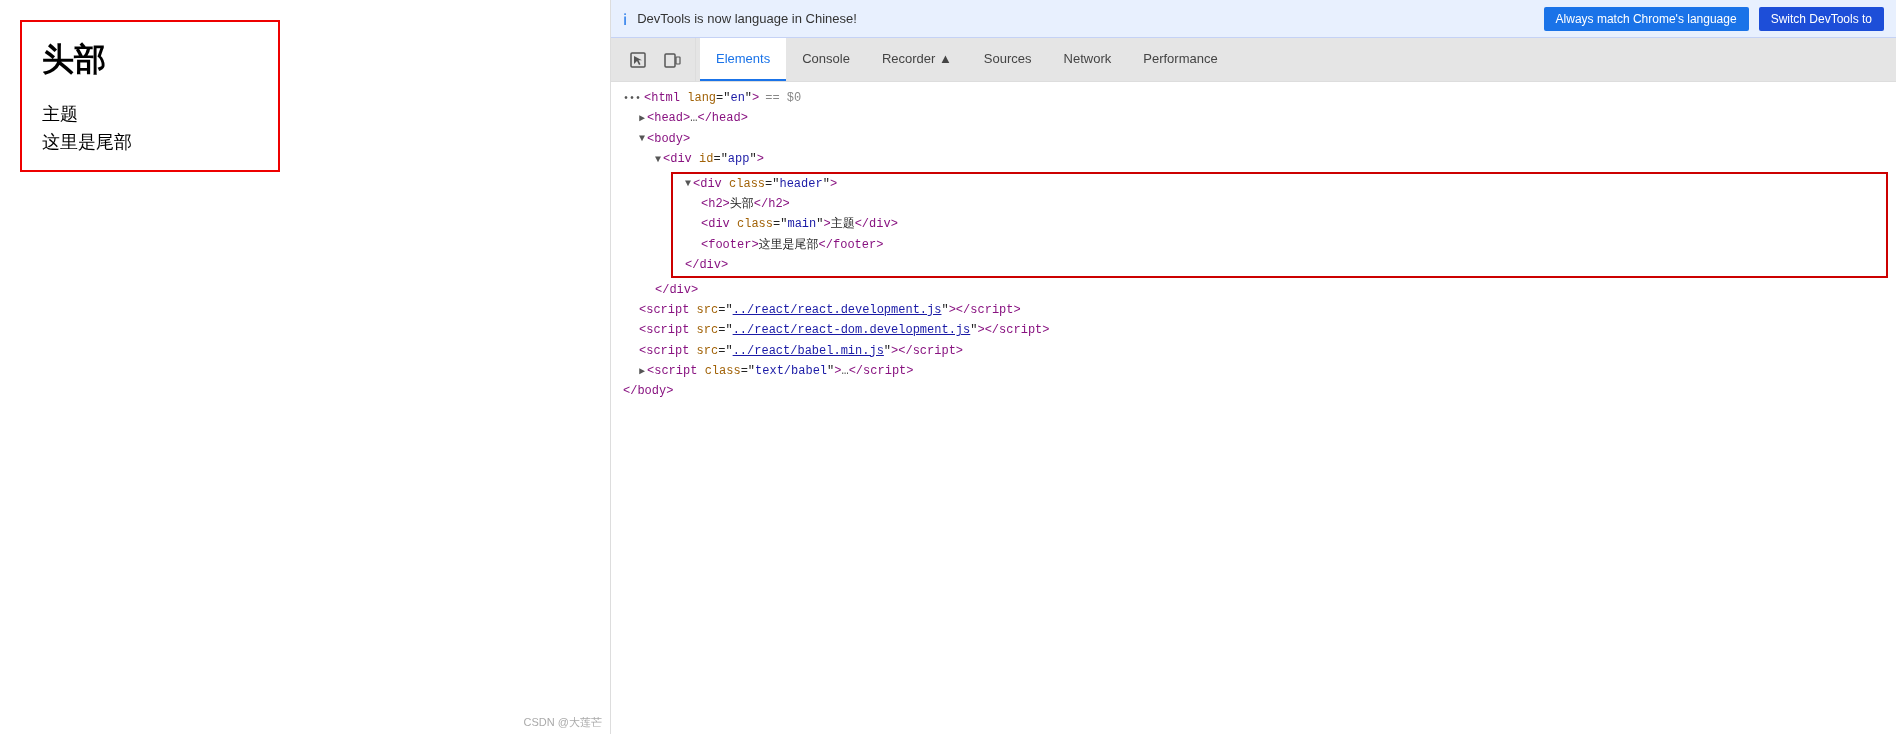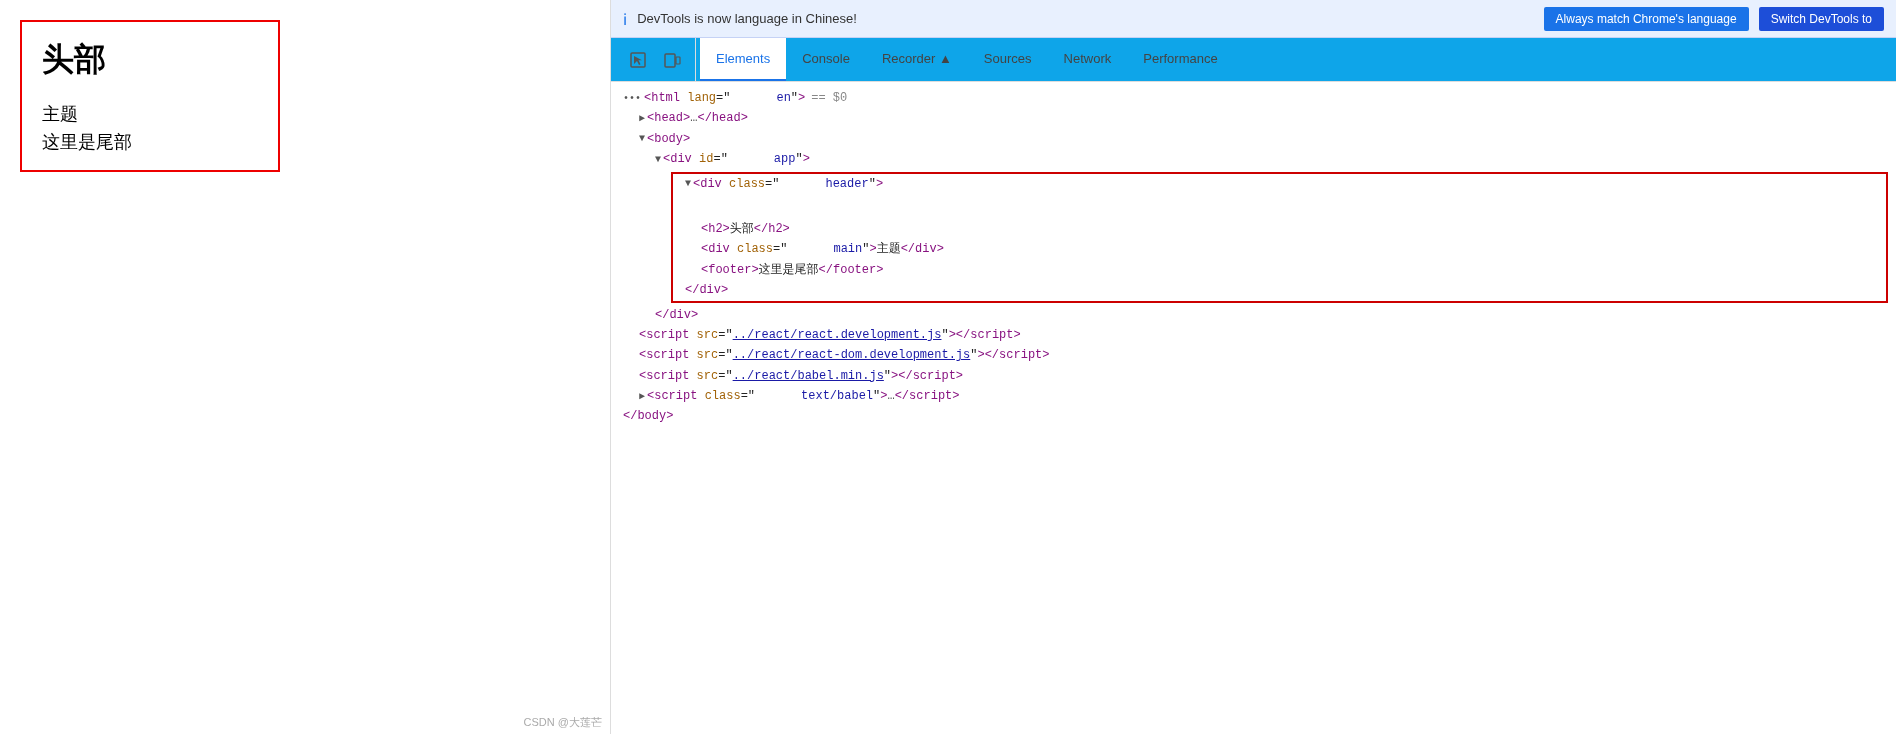--- a/index.html
+++ b/index.html
@@ -101,21 +101,21 @@
       border: none;
       padding: 5px 12px;
       font-size: 12px;
       border-radius: 2px;
       cursor: pointer;
       white-space: nowrap;
     }
 
     
     .tabs-bar {
-      background: #0ea5e9;
+      background: #e5e5e5;
       border-bottom: 1px solid #ddd;
       display: flex;
       align-items: center;
       height: 44px;
       padding: 0 4px;
       gap: 0;
     }
 
     .tab-icons {
       display: flex;
@@ -174,21 +174,21 @@
       display: flex;
       align-items: center;
     }
 
     .indent-0 { padding-left: 12px; }
     .indent-1 { padding-left: 28px; }
     .indent-2 { padding-left: 44px; }
 
     .tag { color: #881280; }
     .attr-name { color: #a16207; }
-    .attr-value { color: #1a1aa6; margin-left: 46px; }
+    .attr-value { color: #1a1aa6; }
     .attr-value-link { color: #1a1aa6; text-decoration: underline; cursor: pointer; }
     .comment { color: #236e25; }
     .text-content { color: #222; }
     .collapse-arrow { color: #555; font-size: 10px; cursor: pointer; margin-right: 2px; }
     .ellipsis { color: #555; }
 
     .watermark {
       font-size: 11px;
       color: #aaa;
       position: absolute;
@@ -266,21 +266,21 @@
       <span class="tag">&lt;div </span><span class="attr-name">id</span><span style="color:#222">="</span><span class="attr-value">app</span><span style="color:#222">"</span><span class="tag">&gt;</span>
     </div>
 
     <div style="border: 2px solid #cc0000; margin: 2px 8px 2px 60px; background: #fff;">
 
       <div class="dom-line" style="padding-left: 12px;">
         <span class="collapse-arrow">▼</span>
         <span class="tag">&lt;div </span><span class="attr-name">class</span><span style="color:#222">="</span><span class="attr-value">header</span><span style="color:#222">"</span><span class="tag">&gt;</span>
       </div>
 
-      <div class="dom-line" style="padding-left: 28px; margin-top: 25px;">
+      <div class="dom-line" style="padding-left: 28px;">
         <span class="tag">&lt;h2&gt;</span><span class="text-content">头部</span><span class="tag">&lt;/h2&gt;</span>
       </div>
 
       <div class="dom-line" style="padding-left: 28px;">
         <span class="tag">&lt;div </span><span class="attr-name">class</span><span style="color:#222">="</span><span class="attr-value">main</span><span style="color:#222">"</span><span class="tag">&gt;</span><span class="text-content">主题</span><span class="tag">&lt;/div&gt;</span>
       </div>
 
       <div class="dom-line" style="padding-left: 28px;">
         <span class="tag">&lt;footer&gt;</span><span class="text-content">这里是尾部</span><span class="tag">&lt;/footer&gt;</span>
       </div>

